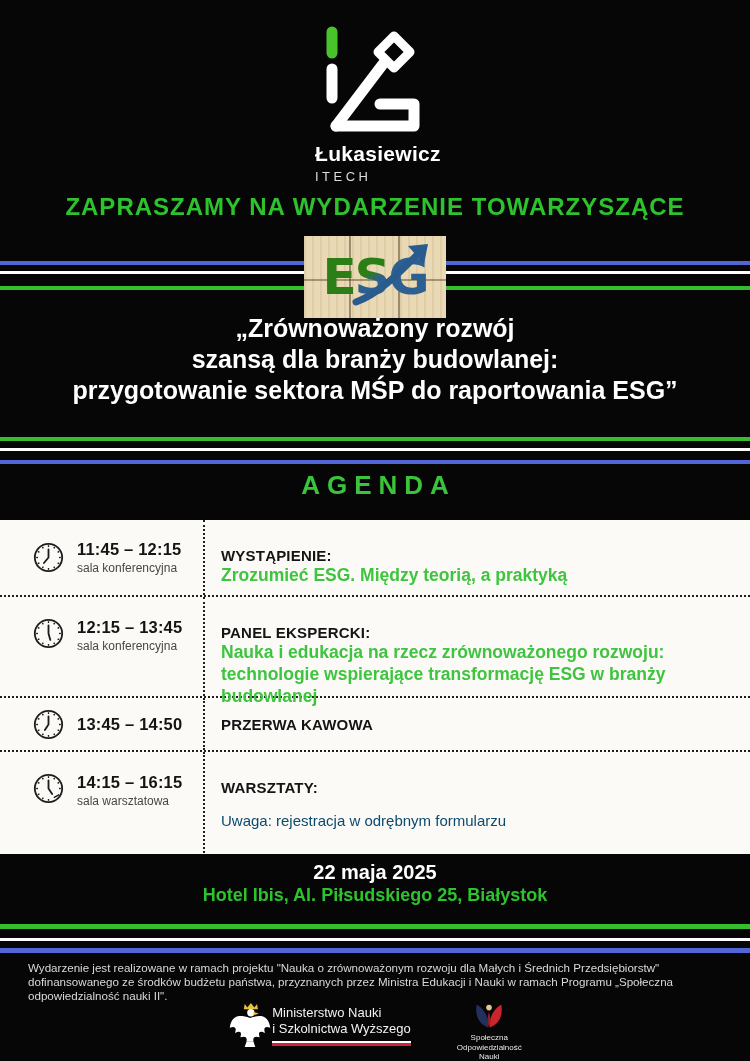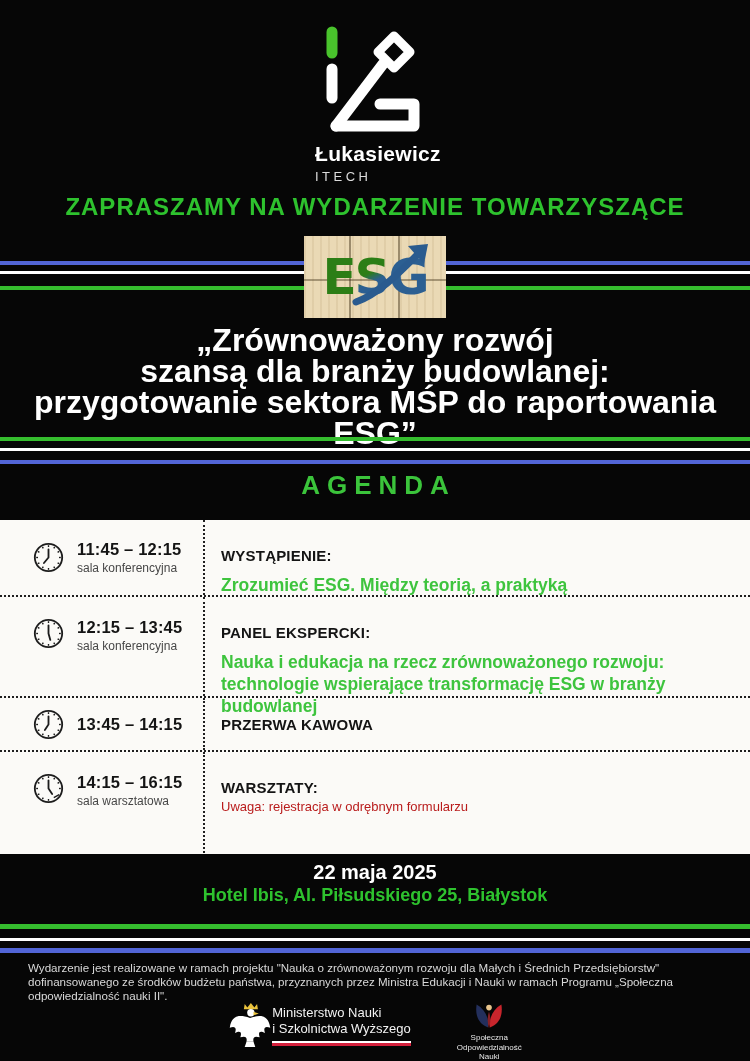--- a/index.html
+++ b/index.html
@@ -31,41 +31,41 @@
       #ead9b5;
   }
   .esg-letters { position:relative; z-index:1; display:flex; font-family:"DejaVu Sans", sans-serif;
     font-weight:900; font-size:50px; line-height:1; letter-spacing:-2px; }
   .esg-e { color:#2c7e16; }
   .esg-s { background:linear-gradient(155deg,#2c7e16 42%,#2c5f92 58%);
     -webkit-background-clip:text; background-clip:text; color:transparent; }
   .esg-g { color:#2c5f92; }
   .esg-arrow { position:absolute; inset:0; z-index:2; pointer-events:none; }
   
-  .title { position:absolute; top:325px; left:0; width:100%; text-align:center;
-    color:#ffffff; font-size:32px; font-weight:800; line-height:31px; }
+  .title { position:absolute; top:313px; left:0; width:100%; text-align:center;
+    color:#ffffff; font-size:25px; font-weight:800; line-height:31px; }
   
   .agenda-heading { position:absolute; top:470px; left:0; width:100%; text-align:center;
     color:#3bc43b; font-size:26px; font-weight:800; letter-spacing:7px; text-indent:7px; }
   
   .agenda-panel { position:absolute; top:520px; left:0; width:750px; height:334px; background:#fbfaf7; }
   .agenda-row { display:flex; box-sizing:border-box; border-bottom:2.4px dotted #1f1f1f; }
   .agenda-row:last-child { border-bottom:none; }
   .row-left { flex:0 0 205px; width:205px; box-sizing:border-box; border-right:2.4px dotted #1f1f1f;
     display:flex; align-items:center; padding-left:33px; gap:13px; }
   .top-align .row-left { align-items:flex-start; padding-top:21px; }
   .row-right { flex:1; padding:27px 16px 0 16px; box-sizing:border-box; }
   .center-right .row-right { display:flex; align-items:center; padding-top:0; }
   .time { font-size:16.5px; font-weight:800; color:#141414; letter-spacing:0.2px; white-space:nowrap; }
   .room { font-size:12px; color:#474747; margin-top:2px; white-space:nowrap; }
   .room:empty { display:none; }
   .item-label { font-size:15px; font-weight:800; color:#141414; letter-spacing:0.2px; }
-  .item-topic { font-size:17.5px; font-weight:800; color:#3ec43e; line-height:22px; margin-top:10px; max-width:507px; }
+  .item-topic { font-size:17.5px; font-weight:800; color:#3ec43e; line-height:22px; margin-top:0; max-width:507px; }
   .item-topic:empty { display:none; }
-  .item-note { font-size:13px; color:#b91c1c; margin-top:3px; }
+  .item-note { font-size:15px; color:#0c4a6e; margin-top:16px; }
   .item-note:empty { display:none; }
   .clock { flex:0 0 31px; height:31px; }
   
   .event-date { position:absolute; top:861px; left:0; width:100%; text-align:center;
     color:#ffffff; font-size:20px; font-weight:800; }
   .event-venue { position:absolute; top:885px; left:0; width:100%; text-align:center;
     color:#2ec22e; font-size:18px; font-weight:800; }
   
   .disclaimer { position:absolute; top:961px; left:28px; width:697px;
     color:#d9d9d9; font-size:11.6px; line-height:13.9px; }
@@ -202,21 +202,21 @@
               <line x1="17" y1="30.5" x2="17" y2="28.5"></line>
               <line x1="10.3" y1="28.7" x2="11.3" y2="27"></line>
               <line x1="5.3" y1="23.8" x2="7" y2="22.8"></line>
               <line x1="3.5" y1="17" x2="5.5" y2="17"></line>
               <line x1="5.3" y1="10.3" x2="7" y2="11.3"></line>
               <line x1="10.3" y1="5.3" x2="11.3" y2="7"></line>
           </g>
           <path d="M17 17 V8 M17 17 L13 23" fill="none" stroke="#1c1c1c" stroke-width="2" stroke-linecap="round"></path>
         </svg>
         <div class="time-box">
-          <div class="time">13:45 – 14:15</div>
+          <div class="time">13:45 – 14:50</div>
 
         </div>
       </div>
       <div class="row-right">
         <div class="item-label">PRZERWA KAWOWA</div>
       </div>
     </div>
 
     <div class="agenda-row top-align" style="height:101px;">
       <div class="row-left">

